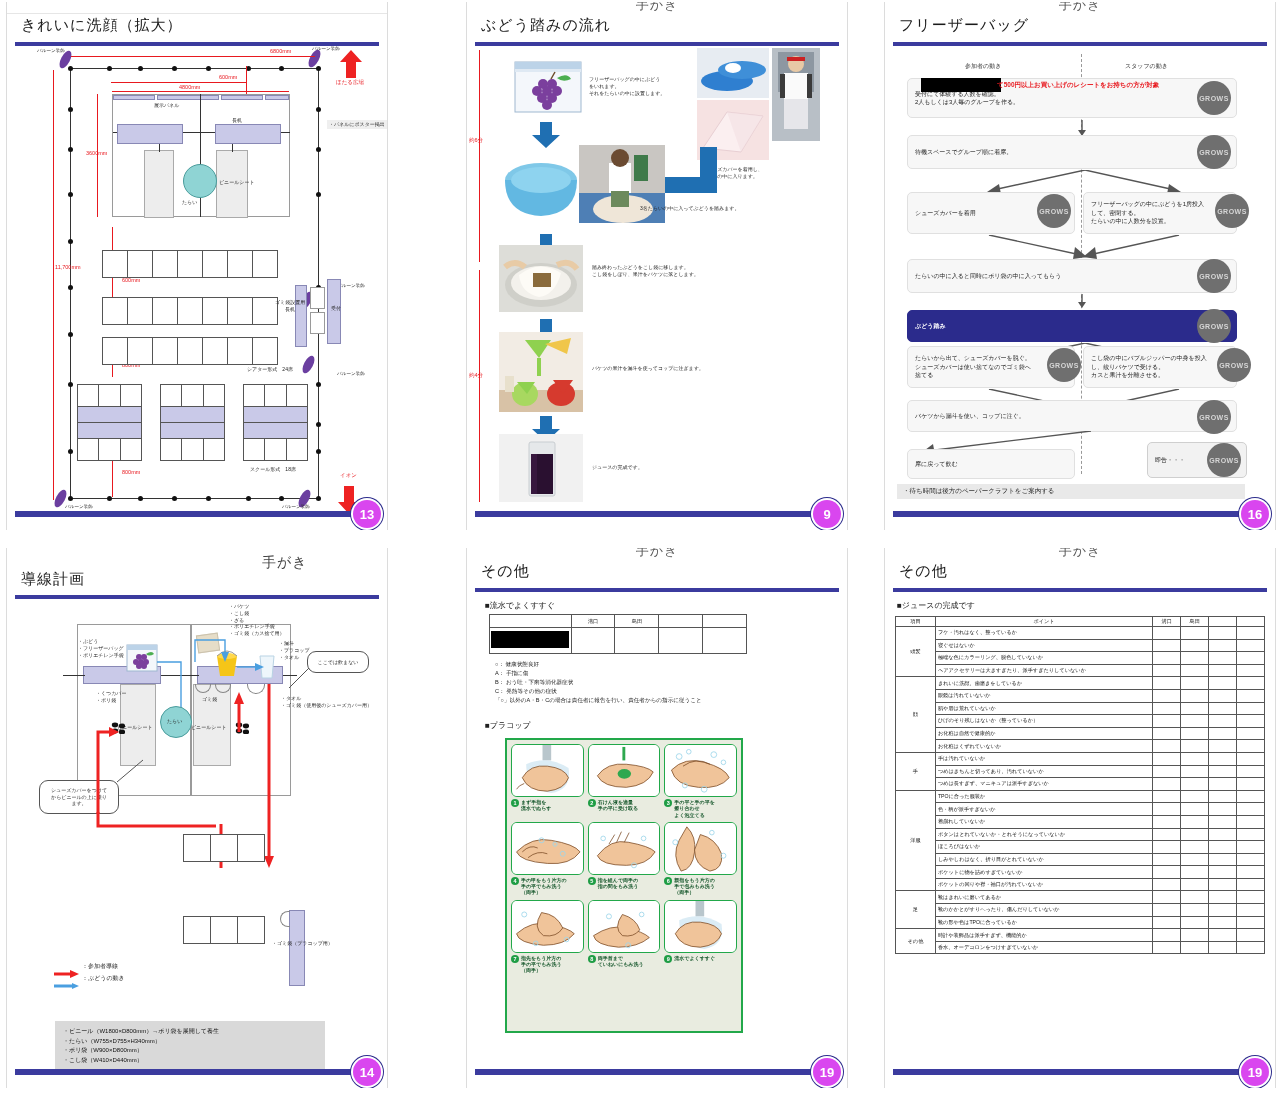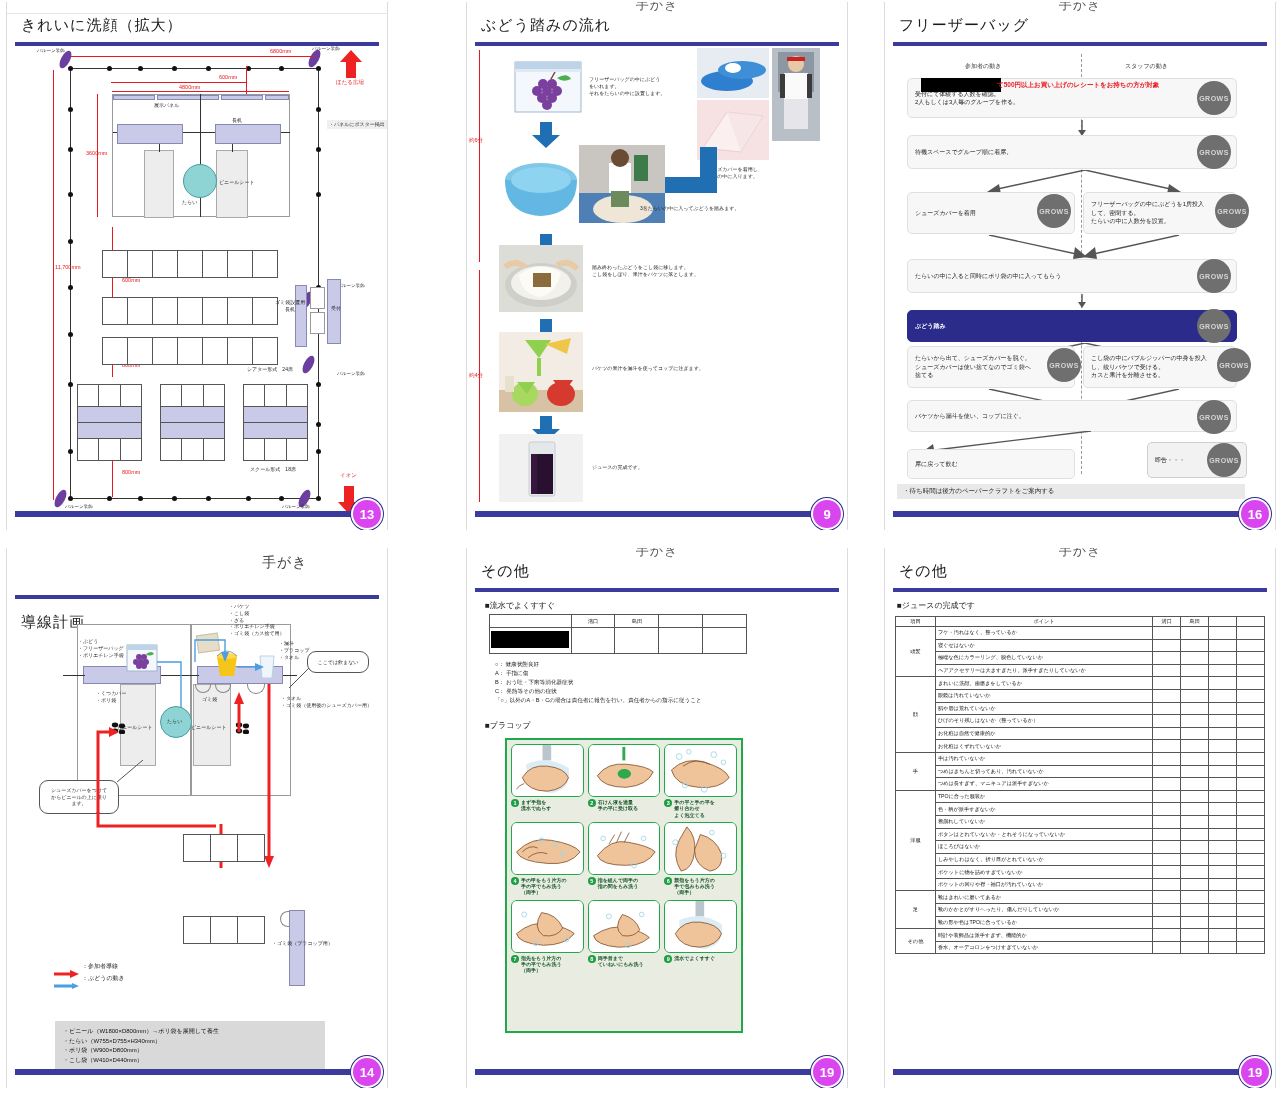--- a/index.html
+++ b/index.html
@@ -594,21 +594,21 @@
     <div class="fc-note" style="left:12px; top:482px; width:348px;">・待ち時間は後方のペーパークラフトをご案内する</div>
 
     <div class="bottom-rule"></div>
     <div class="pagenum">16</div>
   </div>
 </div>
 
 <div class="slide" style="left:6px; top:548px; width:382px; height:540px;">
   <div class="slide-inner">
     <div class="ghost-title" style="top:6px; left:255px; transform:none; font-size:14px; color:#444;">手がき</div>
-    <div class="slide-title" style="top:22px;margin-top:43px;">導線計画</div>
+    <div class="slide-title" style="top:22px;">導線計画</div>
     <div class="title-rule" style="top:47px;"></div>
 
     <div class="node" style="left:70px; top:76px; width:114px; height:172px;"></div>
     <div class="node" style="left:184px; top:76px; width:100px; height:172px;"></div>
 
     <div class="lav" style="left:76px; top:118px; width:78px; height:18px;"></div>
     <div class="lav" style="left:190px; top:118px; width:86px; height:18px;"></div>
     <div class="hline" style="left:56px; top:127px; width:22px;"></div>
     <div class="hline" style="left:154px; top:127px; width:38px;"></div>
     <div class="hline" style="left:276px; top:127px; width:14px;"></div>

